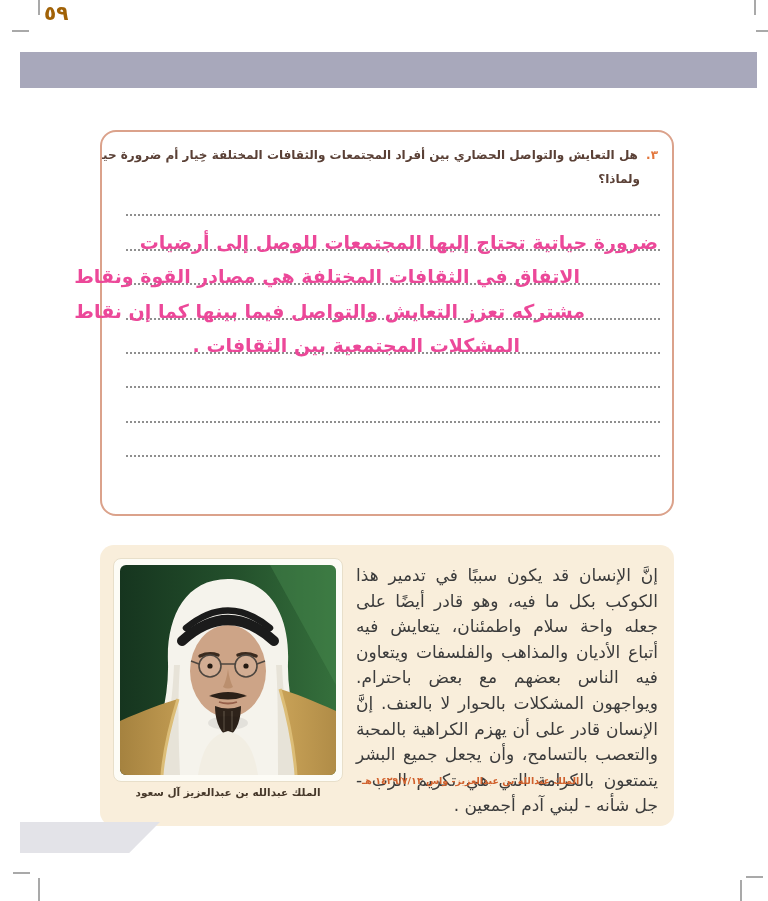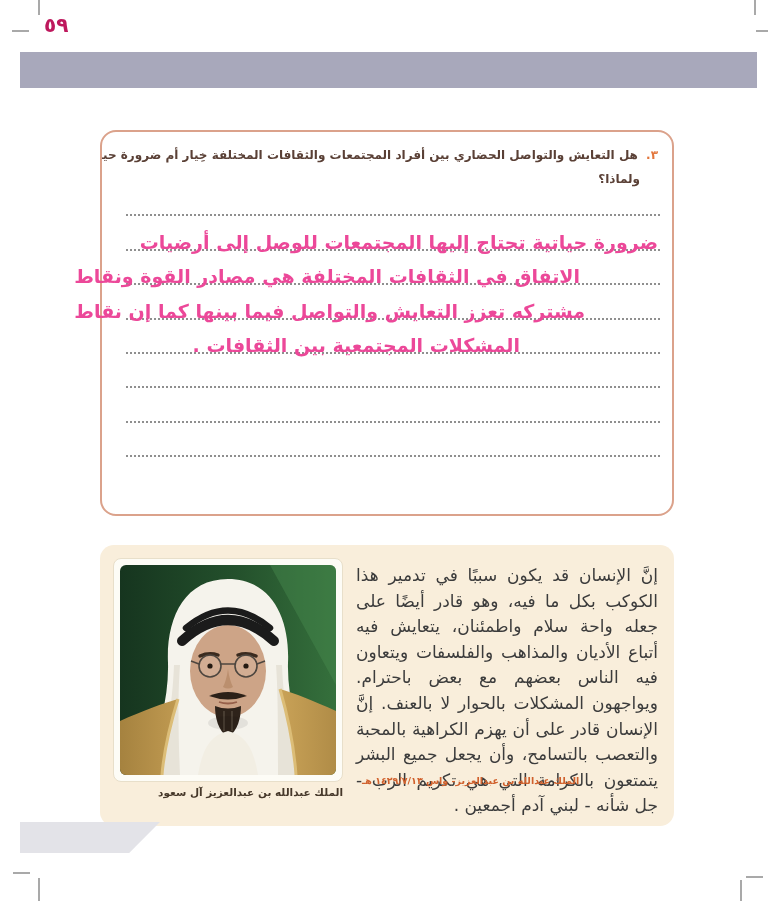--- a/index.html
+++ b/index.html
@@ -67,21 +67,21 @@
     background:#f9eedb; border-radius:14px;
   }
   .photo-frame {
     position:absolute; left:13px; top:13px; width:230px; height:224px;
     background:#fdfcf6; border:1px solid #e8dfca; border-radius:8px;
     padding:6px;
   }
   .photo-frame svg { width:100%; height:100%; border-radius:6px; display:block; }
   .photo-caption {
     position:absolute; left:13px; top:241px; width:230px;
-    text-align:right; font-size:10.5px; font-weight:bold; color:#46382a;
+    text-align:center; font-size:10.5px; font-weight:bold; color:#46382a;
   }
   .quote-text-col {
     position:absolute; right:16px; top:18px; width:302px;
     direction:rtl;
   }
   .quote-paragraph {
     font-size:17px; line-height:25.6px; color:#3c3c3c;
     text-align:justify;
   }
   .quote-attribution {
@@ -90,22 +90,22 @@
     white-space:nowrap;
   }
 
   
   .page-badge {
     position:absolute; left:20px; top:822px; width:140px; height:31px;
     background:#e3e3e8;
     clip-path:polygon(0 0, 100% 0, 78% 100%, 0 100%);
   }
   .page-num {
-    position:absolute; left:44px; top:13px;
-    font-size:20px; font-weight:bold; color:#be185d;
+    position:absolute; left:44px; top:1px;
+    font-size:20px; font-weight:bold; color:#a16207;
   }
 </style>
 </head>
 <body>
 
 <div class="sheet">
 
   <div class="crop v cm-tl-v"></div>
   <div class="crop h cm-tl-h"></div>
   <div class="crop v cm-tr-v"></div>

